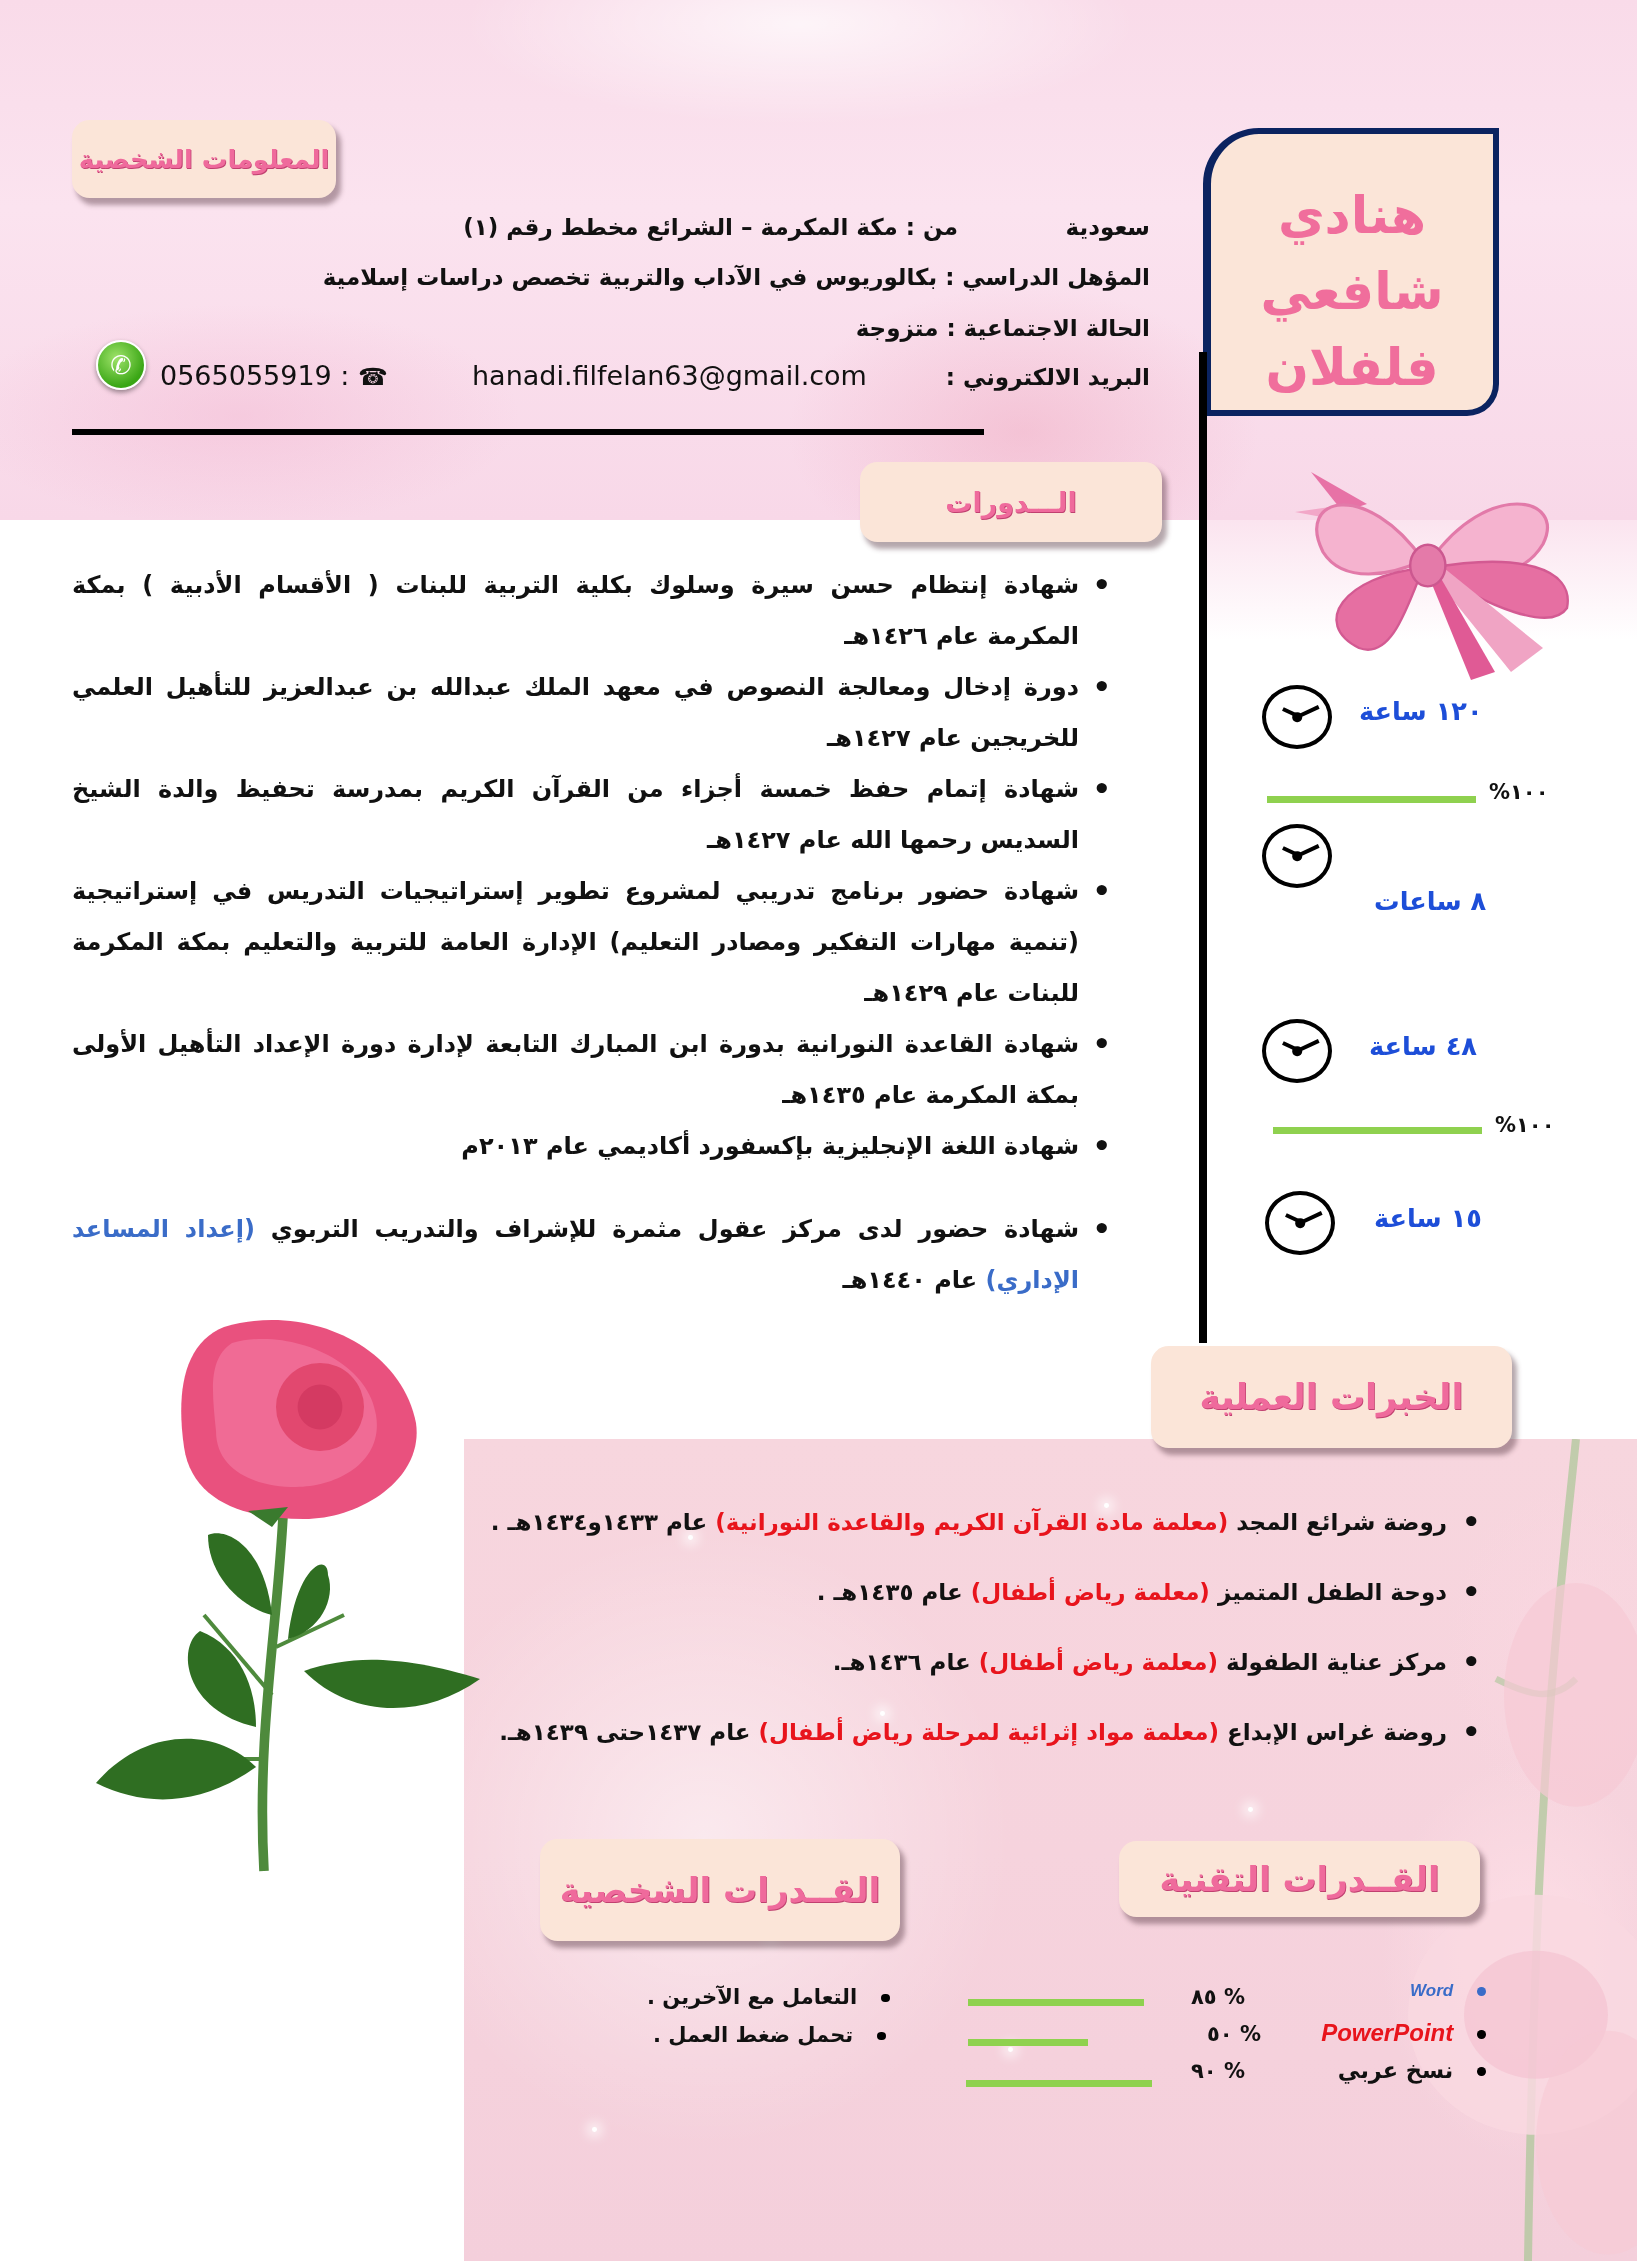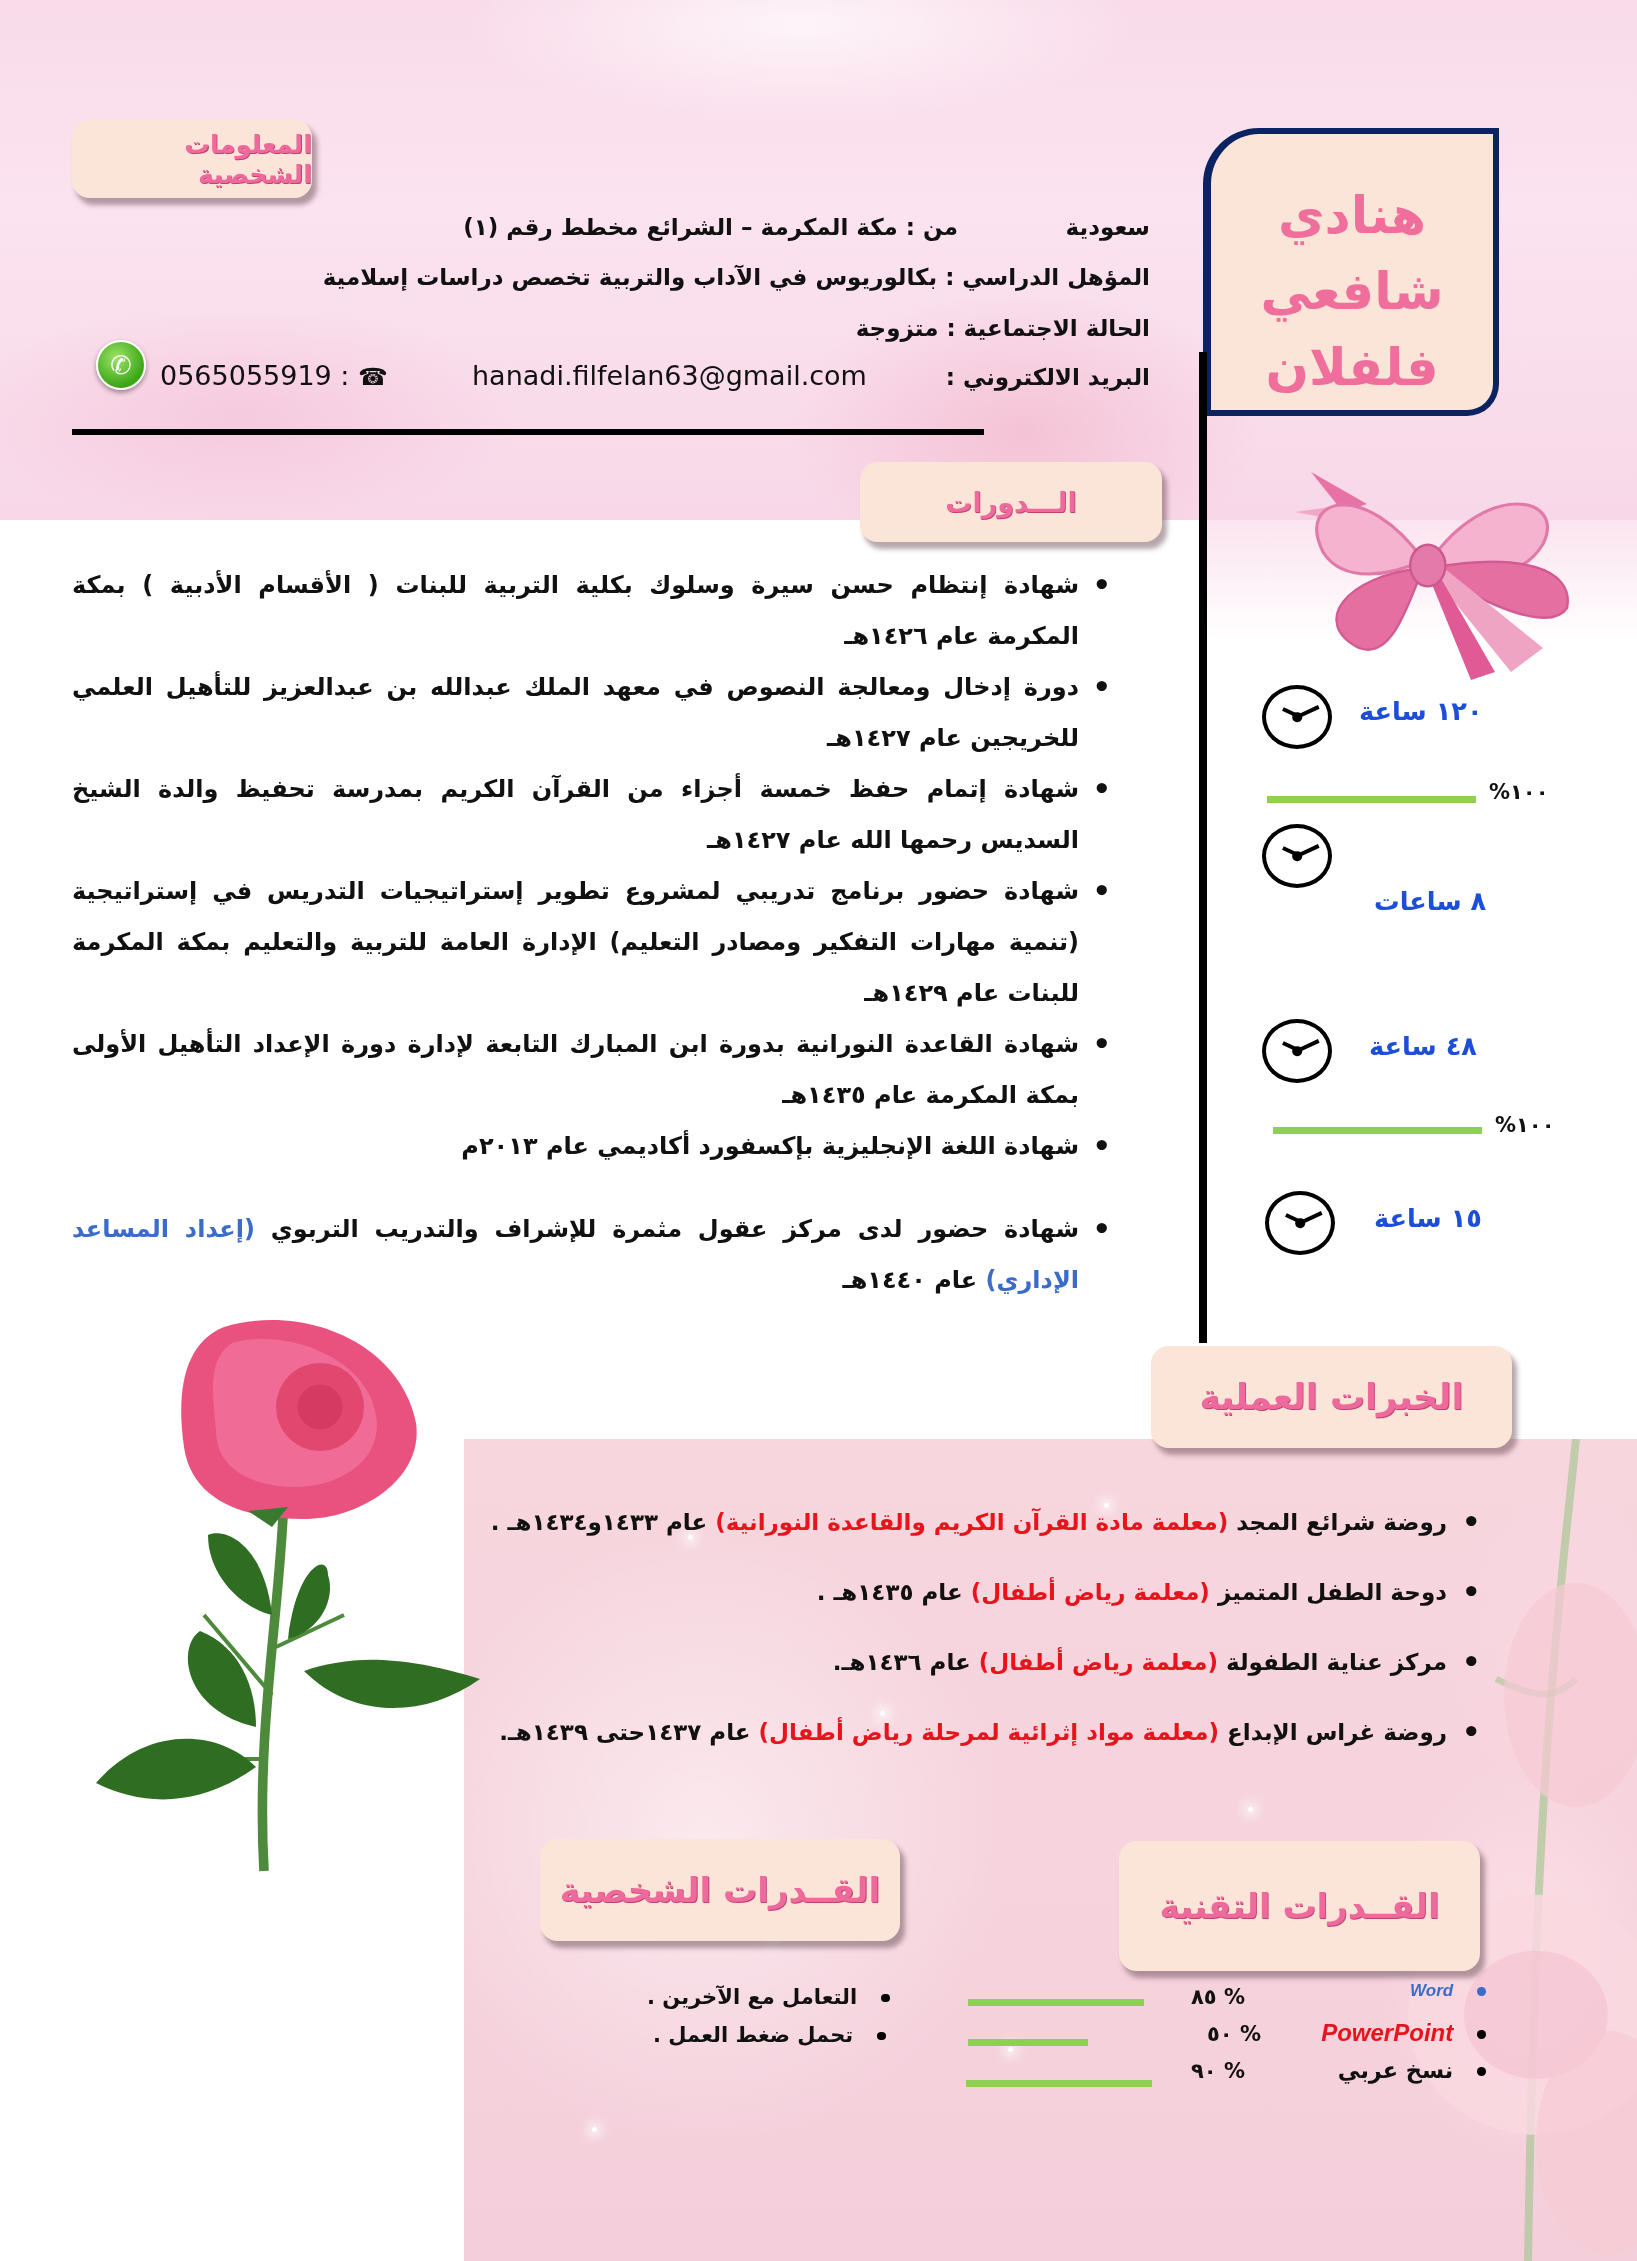--- a/index.html
+++ b/index.html
@@ -141,21 +141,21 @@
 </div>
 
 <div class="name-card">
   <div class="name">
     <div>هنادي</div>
     <div>شافعي فلفلان</div>
   </div>
 </div>
 <div class="vline"></div>
 
-<div class="tab" style="left:72px;top:120px;width:240px;height:78px;font-size:25.6px;">
+<div class="tab" style="left:72px;top:120px;width:264px;height:78px;font-size:25.6px;">
   <span>المعلومات الشخصية</span>
 </div>
 
 <div class="info" style="right:488px;top:214px;">سعودية</div>
 <div class="info" style="right:680px;top:214px;">من : مكة المكرمة – الشرائع مخطط رقم (١)</div>
 <div class="info" style="right:488px;top:264px;">المؤهل الدراسي : بكالوريوس في الآداب والتربية تخصص دراسات إسلامية</div>
 <div class="info" style="right:488px;top:315px;">الحالة الاجتماعية :  متزوجة</div>
 <div class="info" style="right:488px;top:364px;">البريد الالكتروني :</div>
 <div class="info" style="left:472px;top:360px;font-weight:normal;font-size:27px;direction:ltr;">hanadi.filfelan63@gmail.com</div>
 <div class="info" style="left:160px;top:360px;font-weight:normal;font-size:27px;direction:ltr;">
@@ -246,21 +246,21 @@
     <span>دوحة الطفل المتميز  </span><span class="red">(معلمة رياض أطفال)</span><span> عام ١٤٣٥هـ .</span>
   </div>
   <div class="exp">
     <span>مركز عناية الطفولة </span><span class="red">(معلمة رياض أطفال)</span><span> عام ١٤٣٦هـ.</span>
   </div>
   <div class="exp">
     <span>روضة غراس الإبداع </span><span class="red">(معلمة مواد إثرائية لمرحلة رياض أطفال)</span><span> عام ١٤٣٧حتى ١٤٣٩هـ.</span>
   </div>
 </div>
 
-<div class="tab" style="left:1119px;top:1841px;width:361px;height:130px;font-size:34px;">
+<div class="tab" style="left:1119px;top:1841px;width:361px;height:76px;font-size:34px;">
   <span>القــدرات التقنية</span>
 </div>
 <div class="tab" style="left:540px;top:1839px;width:360px;height:102px;font-size:34px;">
   <span>القــدرات الشخصية</span>
 </div>
 
 <div class="skill-row" style="right:152px;top:1981px;font-style:italic;font-family:'Liberation Sans',sans-serif;font-size:17px;">
   <span class="bullet-dot" style="background:#3a6cc8"></span><span style="color:#3a6cc8">Word</span>
 </div>
 <div class="skill-row" style="right:152px;top:2019px;font-style:italic;font-family:'Liberation Sans',sans-serif;font-size:24px;">

